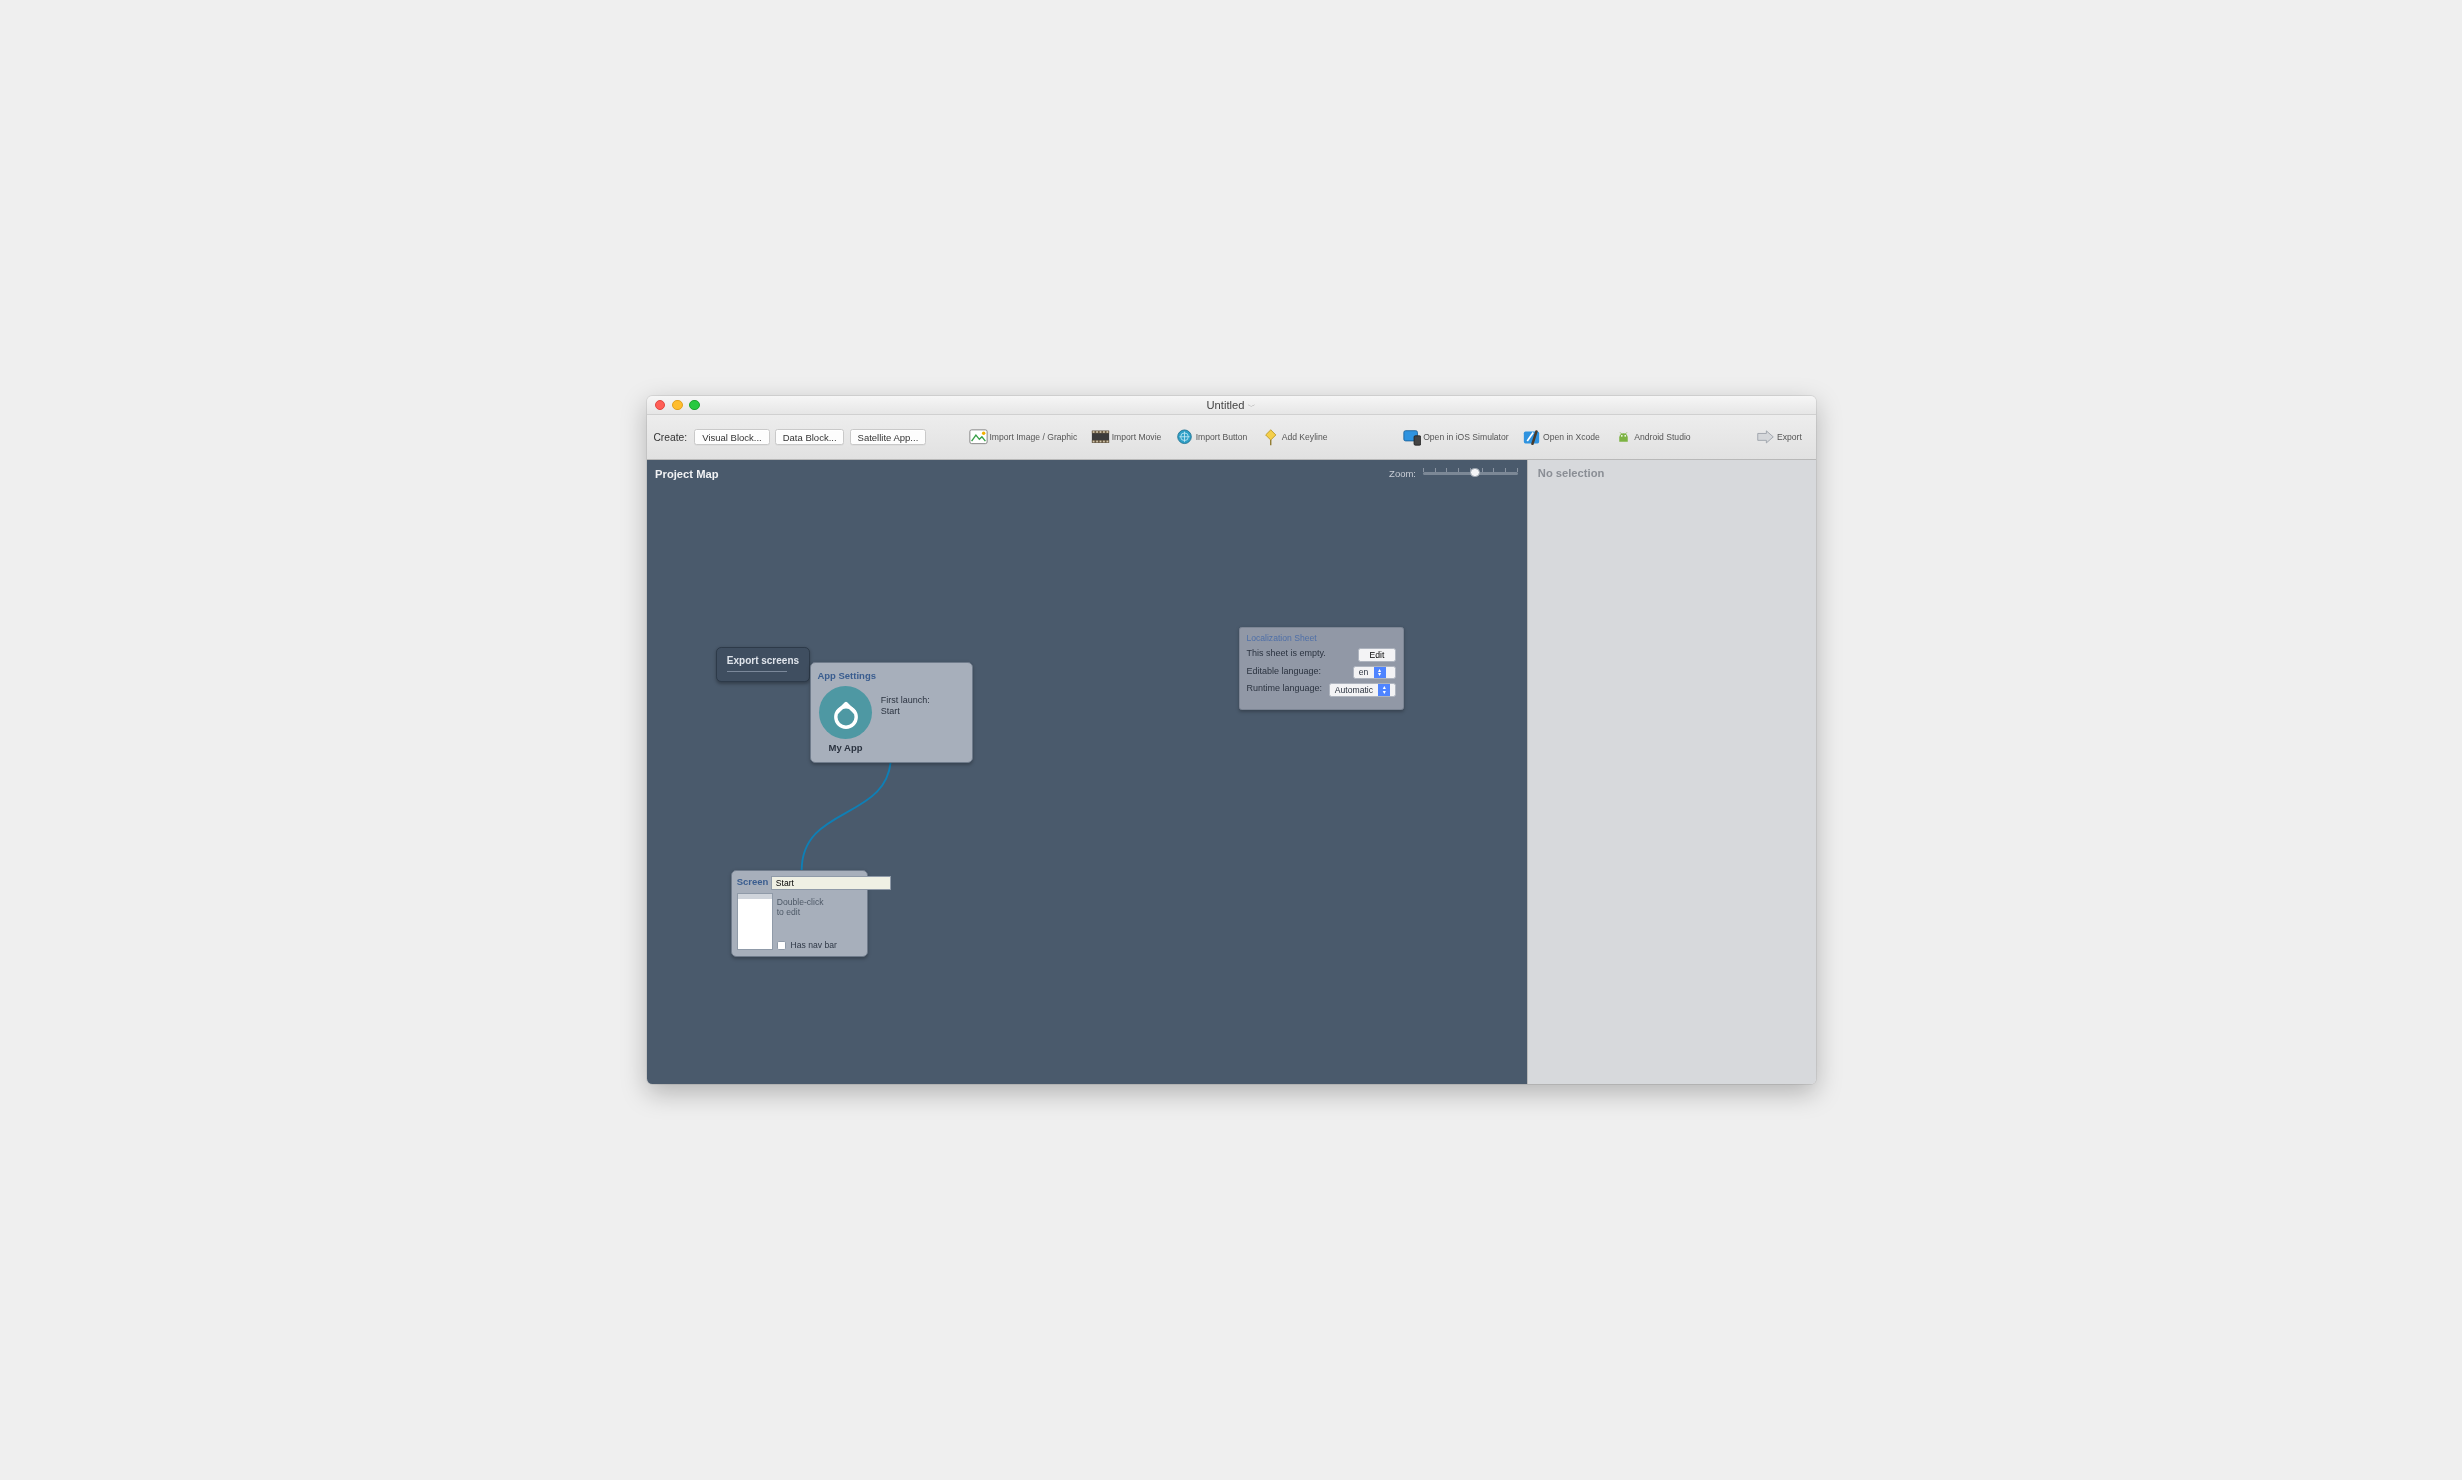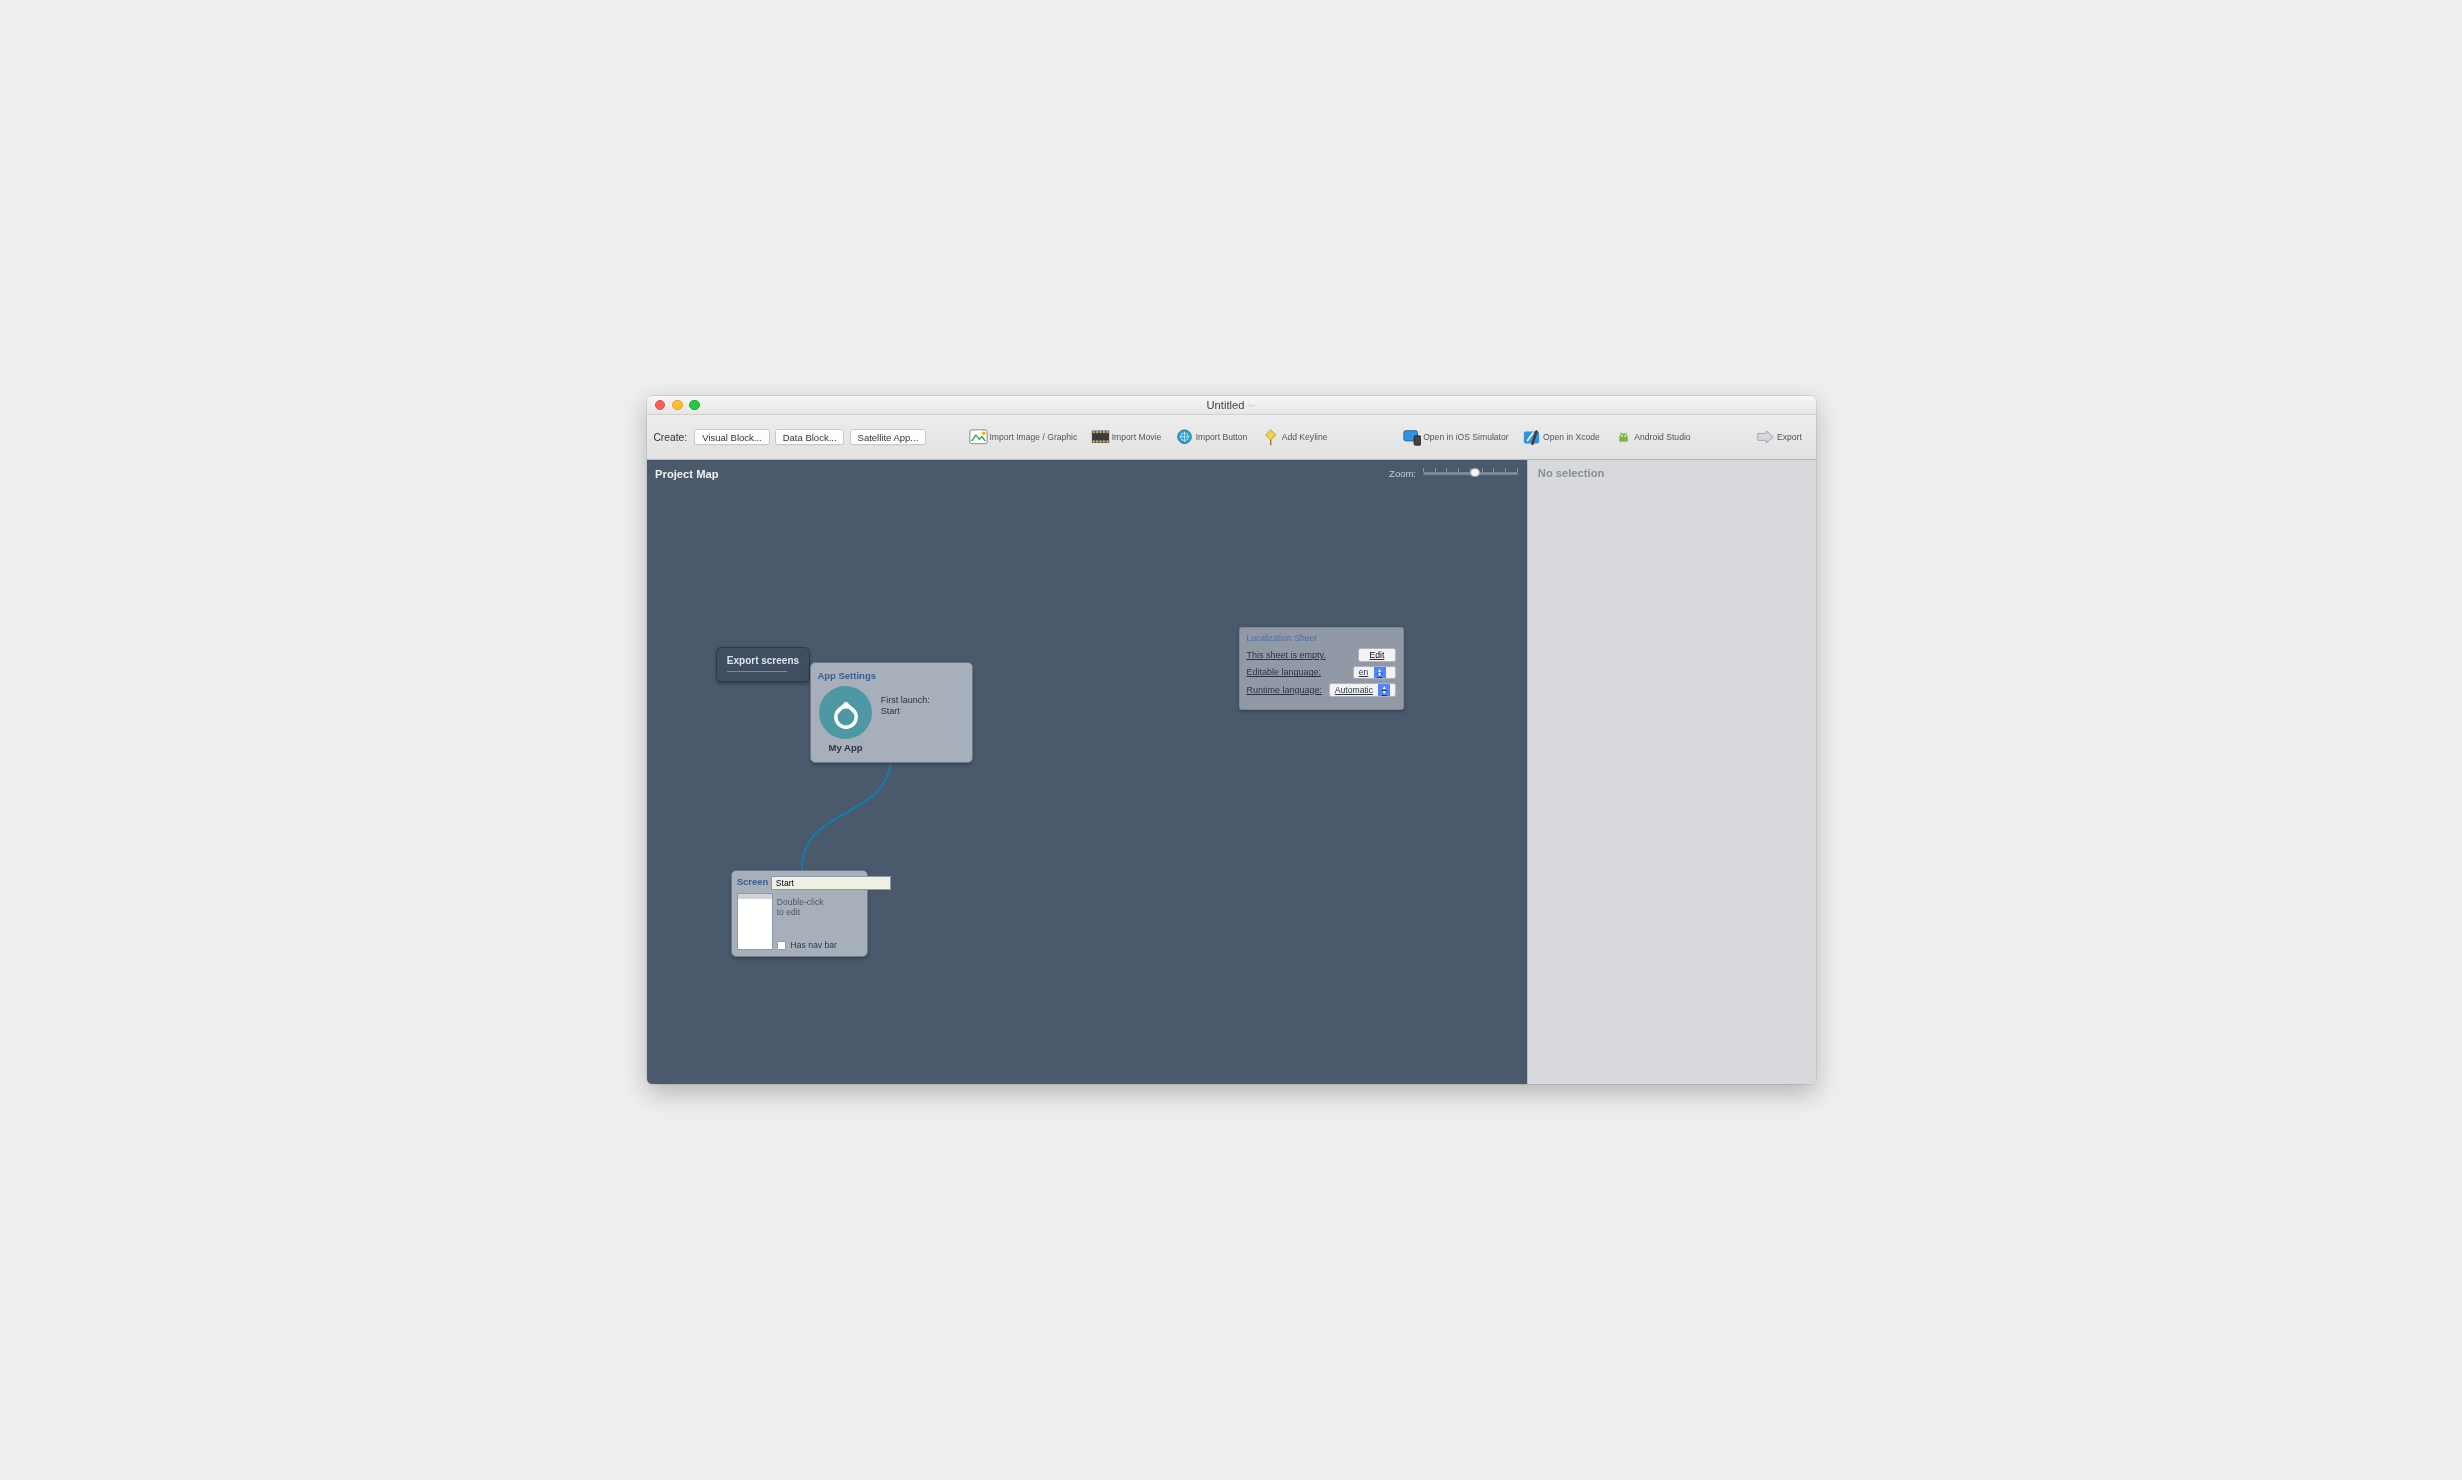--- a/index.html
+++ b/index.html
@@ -134,21 +134,21 @@
   .screennode .desc{ font-size:8.6px; color:#4e5967; line-height:10.3px; padding-top:3.4px;}
   .screennode .chk{ display:flex; align-items:center; gap:4.3px; font-size:8.6px; color:#2f3846; margin-top:5.2px;}
   .screennode .chk .box{ width:9.5px; height:9.5px; background:#fff; border:0.9px solid #8f9aa8; border-radius:1.7px;}
 
   
   .locpanel{
     left:592px; top:167px; width:165px; background:#9198a6; border-radius:2.6px;
     border:0.9px solid #7d8695; padding:5.2px 6.9px 8.6px;
   }
   .locpanel .lp-title{ color:#4e6fa8; font-size:8.6px; font-weight:400; margin-bottom:5.2px;}
-  .lp-row{ display:flex; align-items:center; justify-content:space-between; font-size:9px; color:#2b3340; margin:3.4px 0;text-decoration:underline;}
+  .lp-row{ display:flex; justify-content:space-between; font-size:9px; color:#2b3340; margin:3.4px 0;}
   .lp-btn{
     background:#f3f3f5; border:0.9px solid #aeb4bf; border-radius:2.6px;
     font-size:8.6px; padding:0.9px 10.3px;
   }
   .lp-sel{
     display:flex; align-items:center;
     background:#f3f3f5; border:0.9px solid #aeb4bf; border-radius:2.6px;
     font-size:8.6px; height:13.8px; overflow:hidden;
   }
   .lp-sel .txt{ padding:0 5.2px;}

